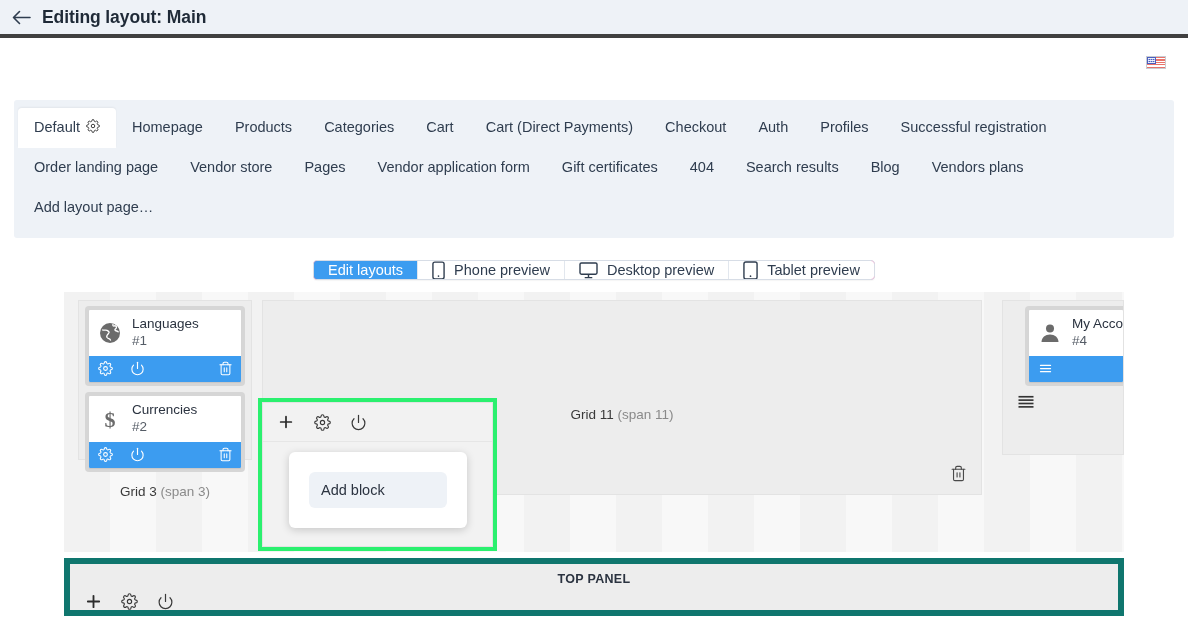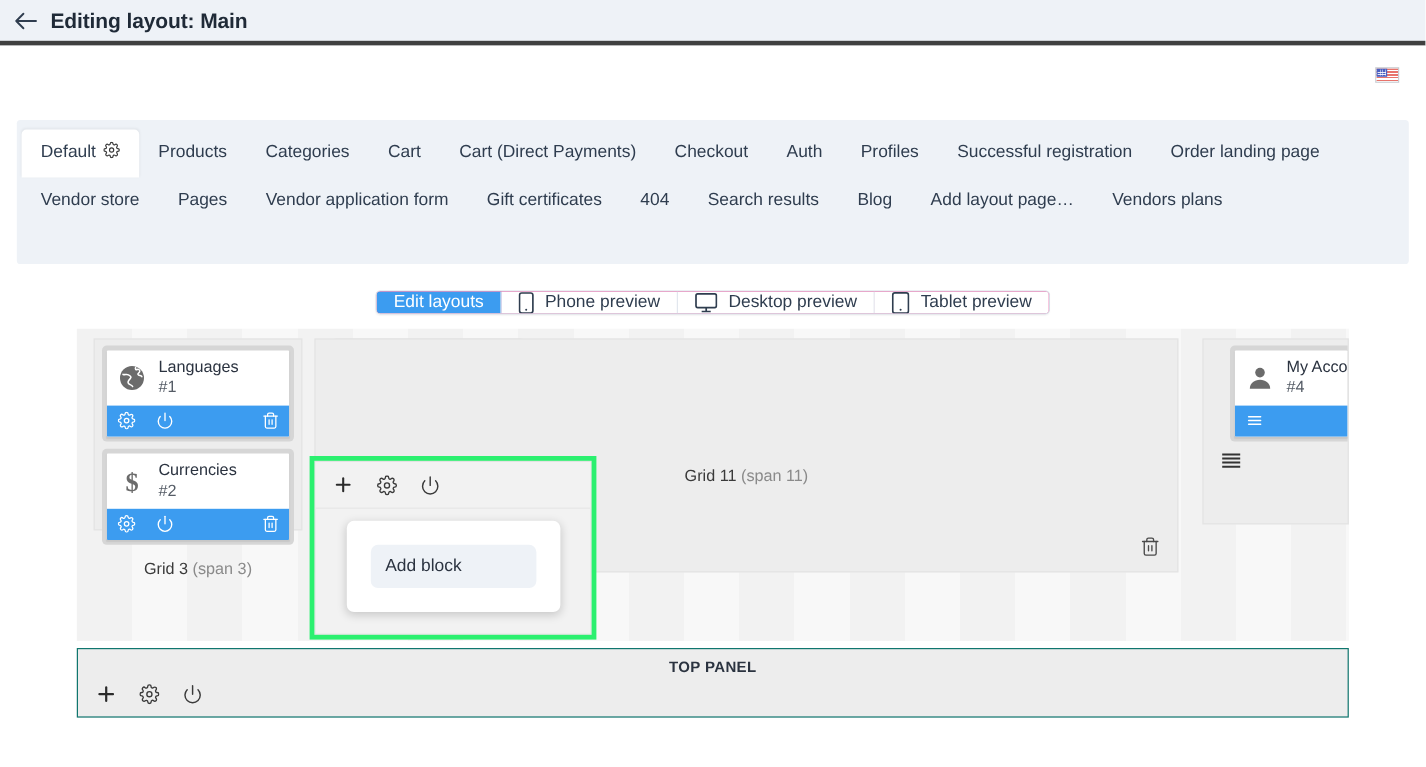--- a/index.html
+++ b/index.html
@@ -250,21 +250,21 @@
   .grid-trash {
     position: absolute;
     color: #4a4a4a;
     cursor: pointer;
   }
 
   
   .panel-strip {
     margin: 6px 64px 0 64px;
     background: #ededed;
-    border: 1px solid #0f766e;
+    border: 6px solid #0f766e;
     height: 58px;
     position: relative;
   }
   .panel-title {
     text-align: center;
     font-size: 12.5px;
     font-weight: bold;
     color: #2b3340;
     letter-spacing: .3px;
     padding-top: 8px;
@@ -300,20 +300,23 @@
 
 <div class="tabs-panel" id="tabs-panel">
     <div class="tab active">
       <span>Default</span>
       <span><svg class="gear-sm" viewBox="0 0 24 24" fill="none" stroke="#3a3a3a" stroke-width="1.7">
           <circle cx="12" cy="12" r="3"></circle>
           <path d="M19.4 15a1.65 1.65 0 00.33 1.82l.06.06a2 2 0 11-2.83 2.83l-.06-.06a1.65 1.65 0 00-1.82-.33 1.65 1.65 0 00-1 1.51V21a2 2 0 11-4 0v-.09A1.65 1.65 0 009 19.4a1.65 1.65 0 00-1.82.33l-.06.06a2 2 0 11-2.83-2.83l.06-.06A1.65 1.65 0 004.6 15a1.65 1.65 0 00-1.51-1H3a2 2 0 110-4h.09A1.65 1.65 0 004.6 9a1.65 1.65 0 00-.33-1.82l-.06-.06a2 2 0 112.83-2.83l.06.06A1.65 1.65 0 009 4.6a1.65 1.65 0 001-1.51V3a2 2 0 114 0v.09a1.65 1.65 0 001 1.51 1.65 1.65 0 001.82-.33l.06-.06a2 2 0 112.83 2.83l-.06.06A1.65 1.65 0 0019.4 9v0a1.65 1.65 0 001.51 1H21a2 2 0 110 4h-.09a1.65 1.65 0 00-1.51 1z"></path>
         </svg></span>
     </div>
     <div class="tab">
+      <span>Homepage</span>
+    </div>
+    <div class="tab">
       <span>Products</span>
     </div>
     <div class="tab">
       <span>Categories</span>
     </div>
     <div class="tab">
       <span>Cart</span>
     </div>
     <div class="tab">
       <span>Cart (Direct Payments)</span>
@@ -348,24 +351,24 @@
     <div class="tab">
       <span>404</span>
     </div>
     <div class="tab">
       <span>Search results</span>
     </div>
     <div class="tab">
       <span>Blog</span>
     </div>
     <div class="tab">
+      <span>Vendors plans</span>
+    </div>
+    <div class="tab">
       <span>Add layout page…</span>
-    </div>
-    <div class="tab">
-      <span>Vendors plans</span>
     </div>
   </div>
 
 <div class="preview-row">
   <div class="switcher" id="switcher">
       <div class="sw active">
         <span>Edit layouts</span>
       </div>
       <div class="sw">
         <span style="display: flex;">

